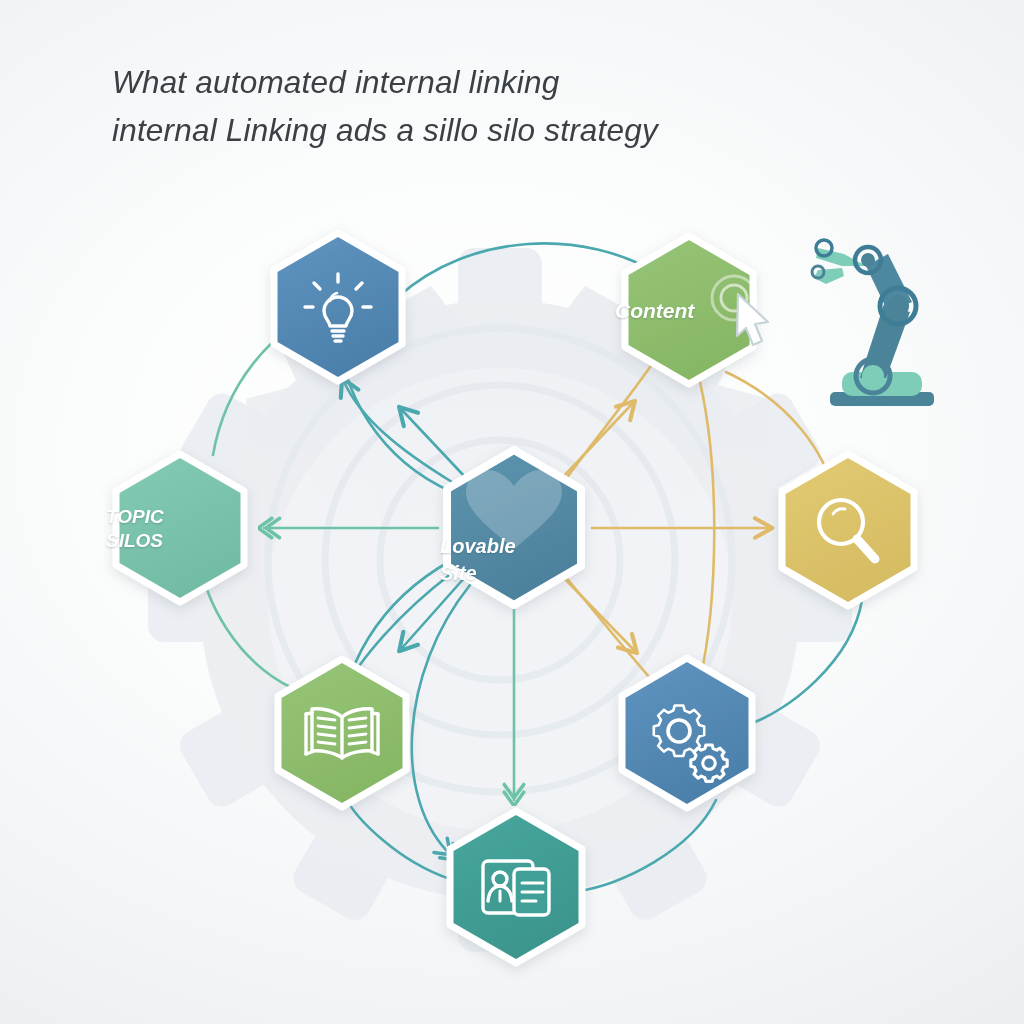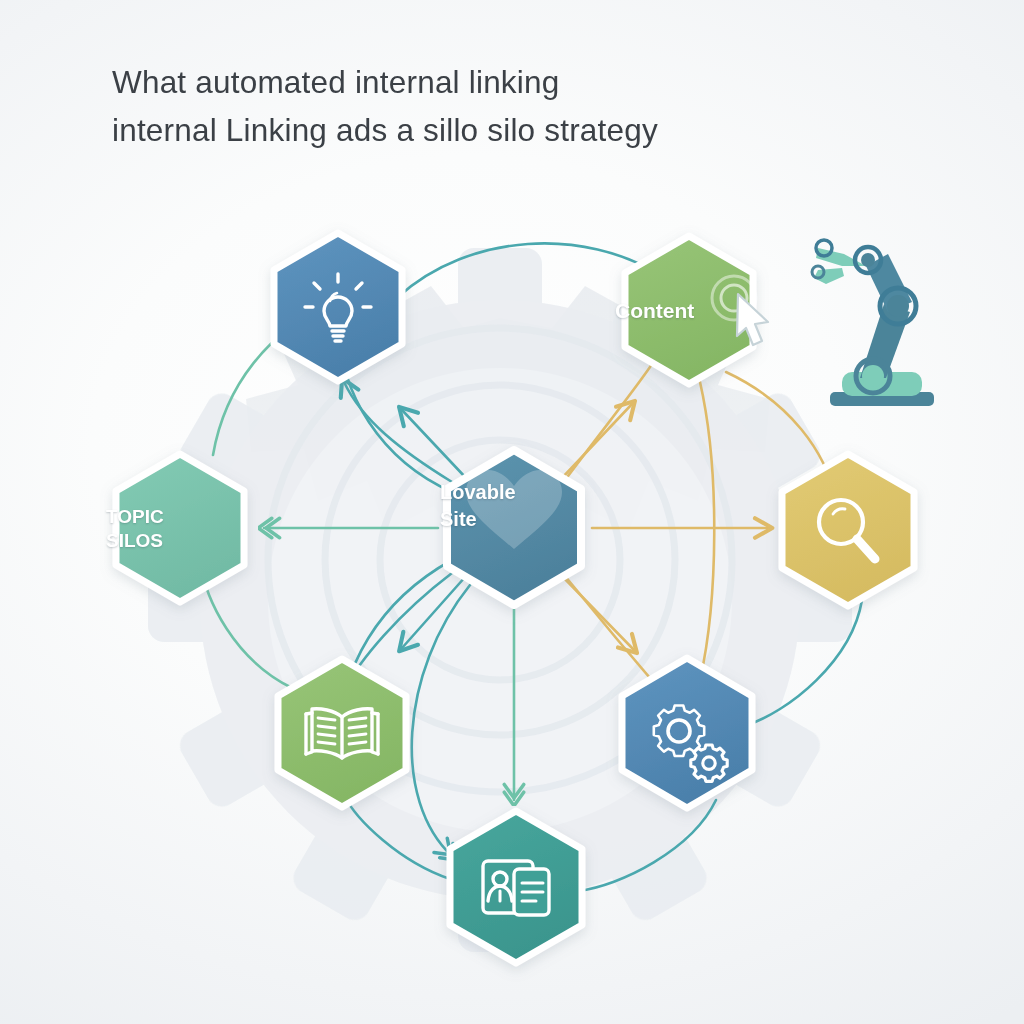--- a/index.html
+++ b/index.html
@@ -13,20 +13,21 @@
     font-family: "Liberation Sans", sans-serif;
     background: #ffffff;
   }
   #canvas {
     position: relative;
     width: 1024px;
     height: 1024px;
     background:
       radial-gradient(ellipse 900px 700px at 46% 44%, #ffffff 0%, #fbfcfc 42%, #f2f4f6 78%, #eceff2 100%);
     overflow: hidden;
+    font-style: italic;
   }
   #title {
     position: absolute;
     left: 112px;
     top: 58px;
     width: 700px;
     color: #3b4046;
     font-size: 31.5px;
     line-height: 48px;
     letter-spacing: 0.2px;
@@ -298,18 +299,18 @@
   <div id="title"><span>What automated internal  linking</span>
 <span>internal Linking ads a sillo silo strategy</span></div>
 
   <div class="hex-label" style="left:615px; top:300px; width:148px; font-size:21px; line-height:22px;">Content</div>
 
   <div class="hex-label" style="left:106px; top:505px; width:148px; font-size:19px; line-height:24px;">
     <div>TOPIC</div>
     <div>SILOS</div>
   </div>
 
-  <div class="hex-label" style="left:440px; top:479px; width:148px; font-size:20px; line-height:27px;">
+  <div class="hex-label" style="left:440px; top:533px; width:148px; font-size:20px; line-height:27px;">
     <div>Lovable</div>
     <div>Site</div>
   </div>
 
 </div>
 
 </body></html>

